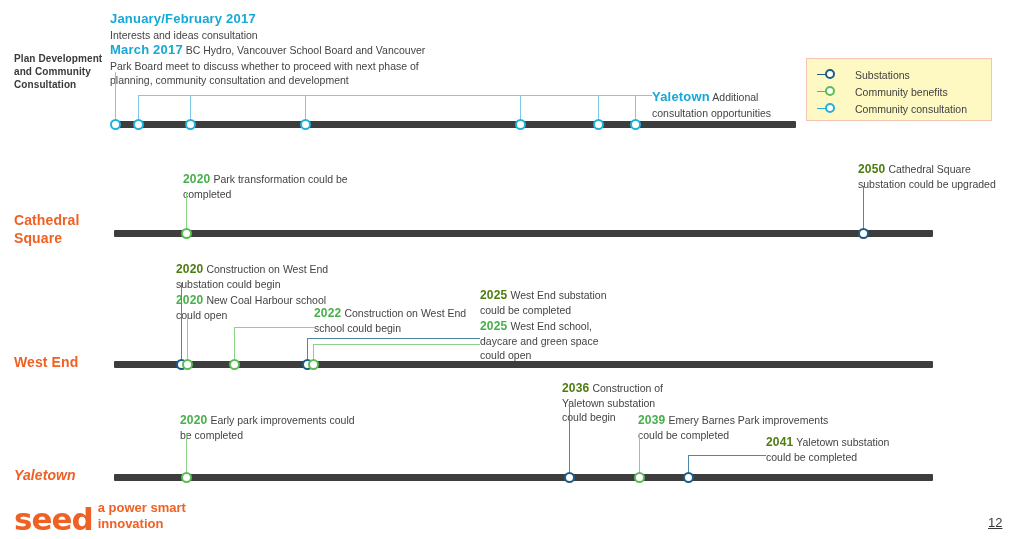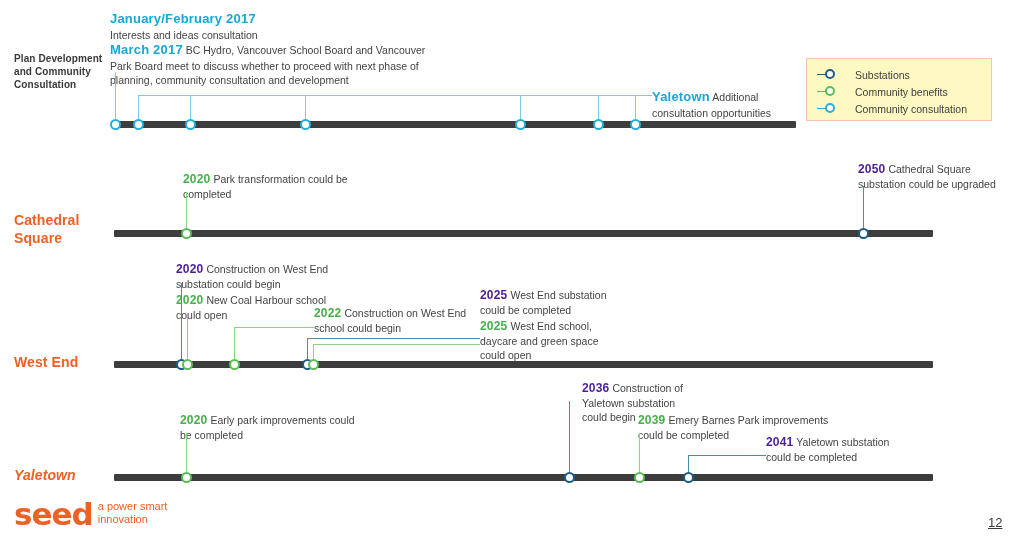--- a/index.html
+++ b/index.html
@@ -56,21 +56,21 @@
   
   .note{
     position:absolute;
     font-size:10.5px;
     line-height:1.35;
     color:#3f3f3f;
   }
   .note .yr{font-weight:bold;font-size:12px;letter-spacing:.2px;text-align:right;}
   .yr.cyan{color:#16a8d6;}
   .yr.green{color:#46b04a;}
-  .yr.navy{color:#4c1d95;}
+  .yr.navy{color:#4d7c0f;}
   .note .txt{color:#444444;}
   .note.big .yr{font-size:13px;}
 
   
   #legend{
     position:absolute;
     left:806px;top:58px;width:186px;height:63px;
     border:1px solid #f3c4b2;
     background:#fef9c3;
     box-sizing:border-box;
@@ -88,21 +88,21 @@
   }
   .leg-label{font-size:10.5px;color:#3f3f3f;padding-left:12px;white-space:nowrap;}
 
   
   #seed-logo{position:absolute;left:14px;top:500px;display:flex;align-items:flex-end;}
   #seed-word{
     font-size:31px;font-weight:bold;color:#ef6024;
     letter-spacing:-1px;line-height:.95;font-family:"DejaVu Sans",sans-serif;
   }
   #seed-tag{
-    font-size:11px;font-weight:normal;color:#ef6024;line-height:1.2;
+    font-size:13px;font-weight:bold;color:#ef6024;line-height:1.2;
     padding-left:5px;padding-bottom:3px;
   }
   #bch{position:absolute;left:866px;top:502px;}
   #bch-top{display:flex;align-items:center;}
   #bch-name{font-size:15.5px;font-weight:bold;color:#1b1b1b;letter-spacing:-.2px;}
   #bch-tag{font-size:12px;color:#444;padding-left:24px;margin-top:1px;}
   .globe{
     width:15px;height:15px;border-radius:50%;
     margin-right:7px;position:relative;flex:0 0 15px;
     background:linear-gradient(90deg,#26a84a 0 50%,#1b8ec6 50% 100%);
@@ -249,21 +249,21 @@
   <div class="marker navy" style="left:302px;top:359px;"></div>
   <div class="marker green" style="left:308px;top:359px;"></div>
 
   <div class="row-label orange" style="left:14px;top:466px;width:100px;font-style:italic;">Yaletown</div>
 
   <div class="note" style="left:180px;top:412px;width:180px;">
     <span class="yr green">2020</span>
     <span class="txt">Early park improvements could be completed</span>
   </div>
 
-  <div class="note" style="left:562px;top:380px;width:120px;margin-left:20px;">
+  <div class="note" style="left:562px;top:380px;width:120px;">
     <span class="yr navy">2036</span>
     <span class="txt">Construction of Yaletown substation could begin</span>
   </div>
 
   <div class="note" style="left:638px;top:412px;width:210px;">
     <span class="yr green">2039</span>
     <span class="txt">Emery Barnes Park improvements could be completed</span>
   </div>
 
   <div class="note" style="left:766px;top:434px;width:150px;">

